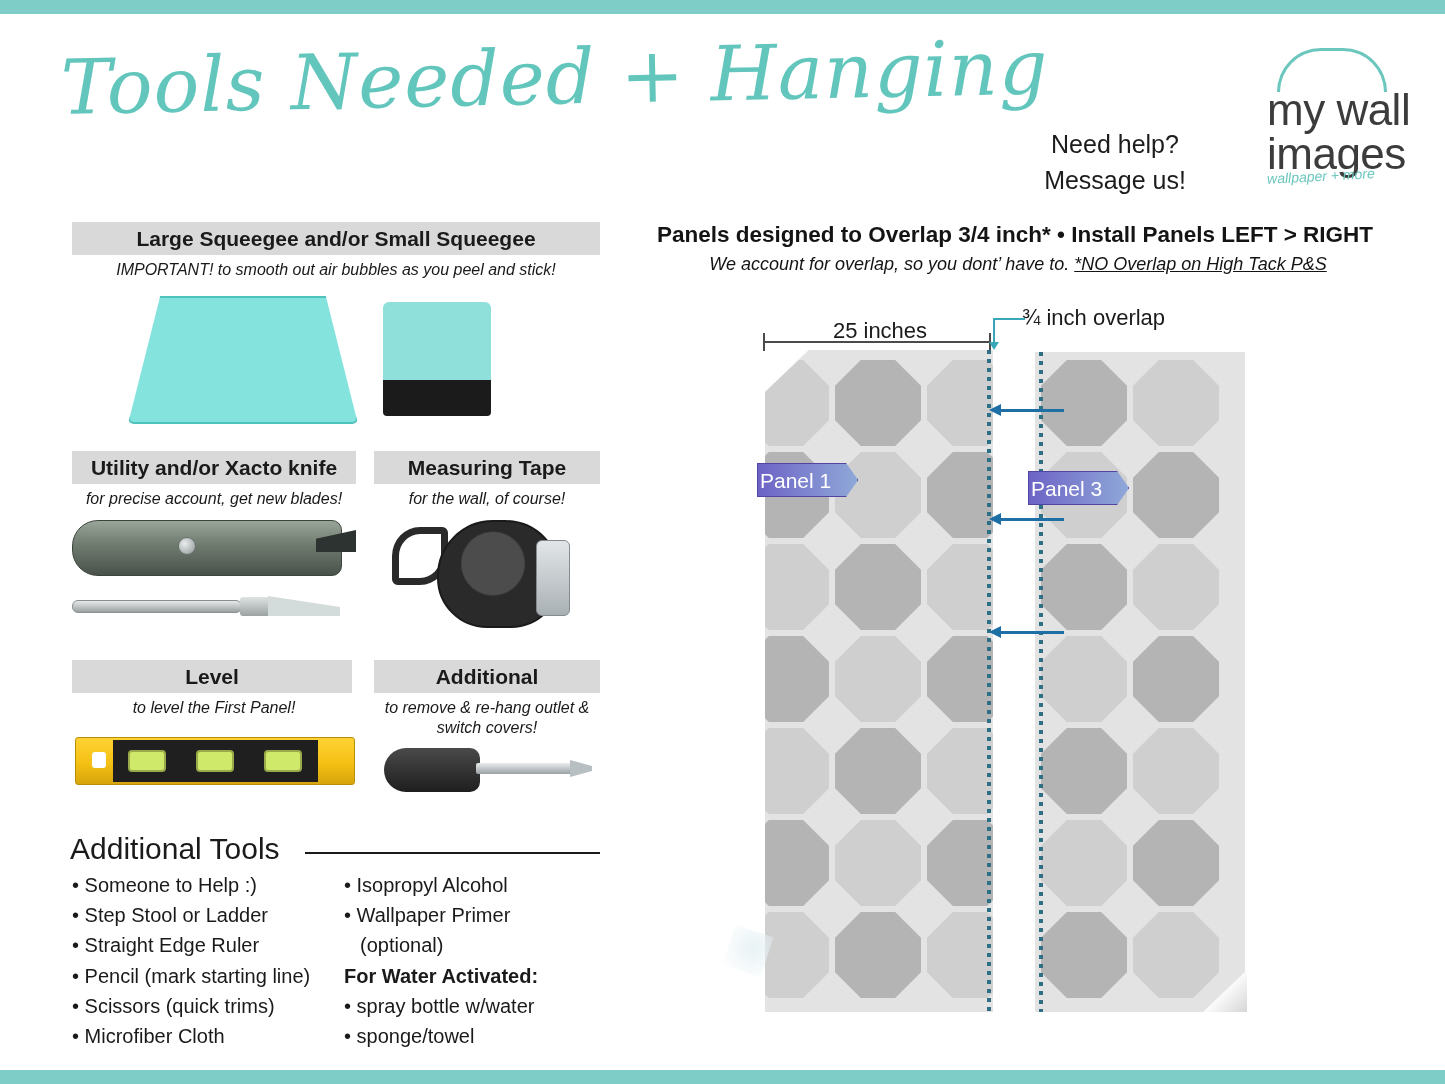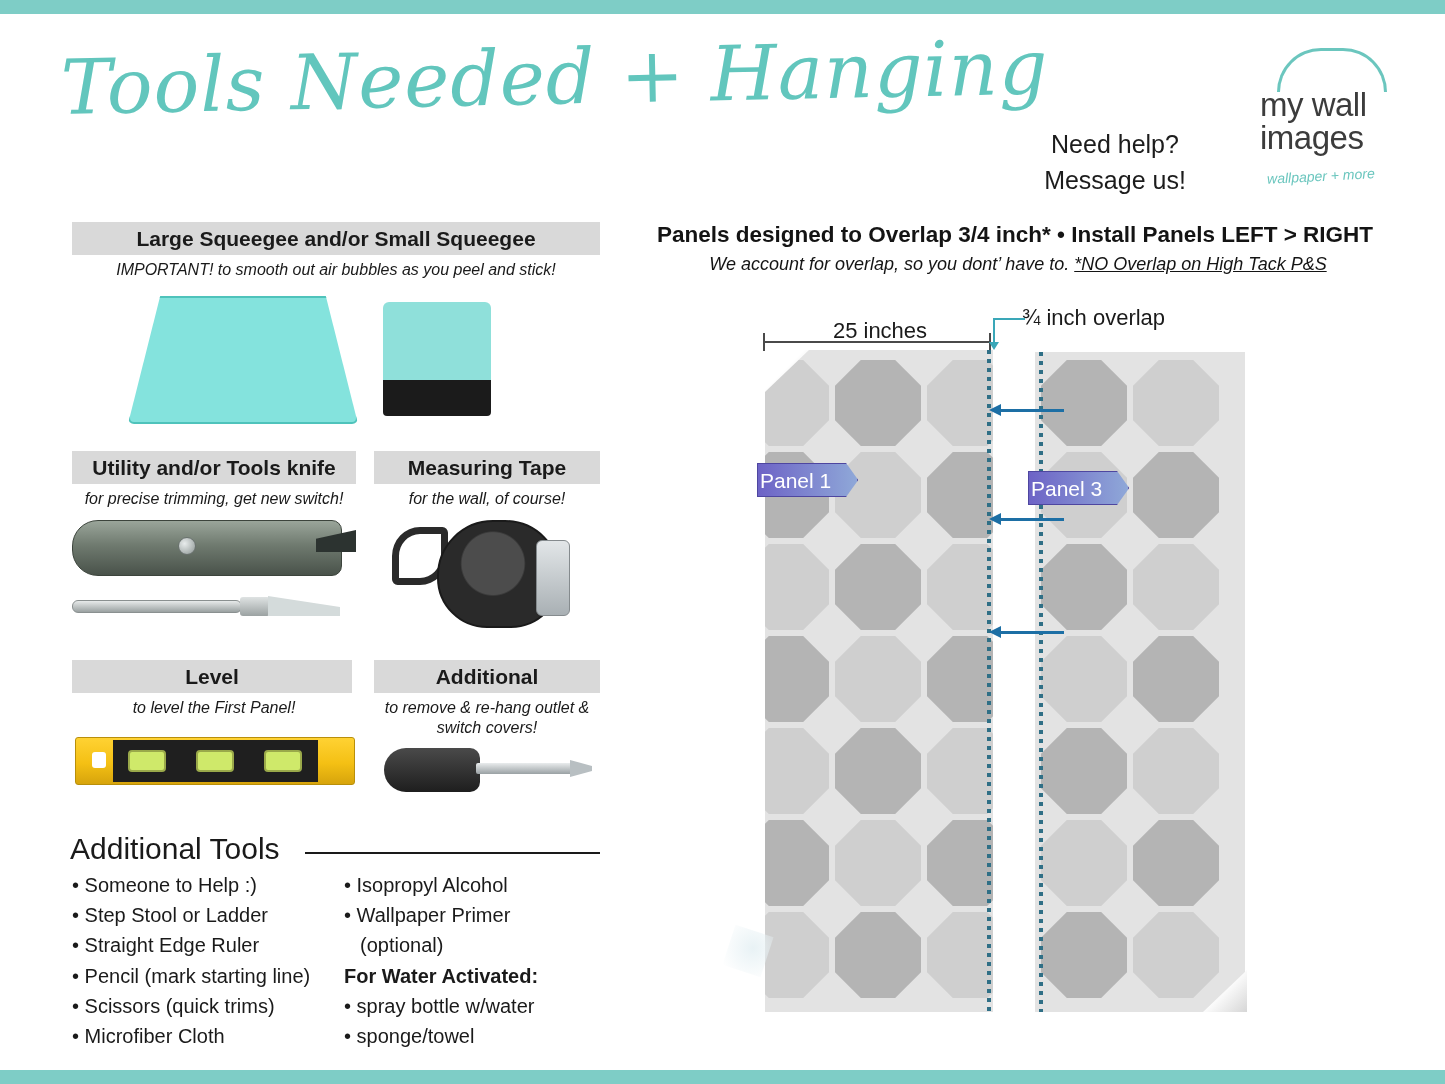--- a/index.html
+++ b/index.html
@@ -32,21 +32,21 @@
   }
   .need-help {
     position:absolute; left:1015px; top:78px; width:200px;
     text-align:center; font-size:25px; color:#1c1c1c; line-height:1.45;margin-top:48px;
   }
   .logo {
     position:absolute; left:1255px; top:40px; width:165px; height:150px;
   }
   .logo-arc { position:absolute; left:22px; top:8px; width:110px; height:44px;
      border:3px solid #6bc6be; border-bottom:none; border-radius:60px 60px 0 0; }
-  .logo-text { position:absolute; left:5px; top:48px; font-size:33px; color:#3c3c3c;
+  .logo-text { position:absolute; left:12px; top:48px; font-size:44px; color:#3c3c3c;
      line-height:1.0; font-weight:400; letter-spacing:-.5px;}
   .logo-sub { position:absolute; left:12px; top:128px; font-size:14px; color:#6bc6be;
      font-style:italic; transform:rotate(-3deg); }
 
   
   .sec-head {
     position:absolute; background:#d9d9d9; color:#1a1a1a;
     font-size:21px; font-weight:bold; text-align:center;
     line-height:33px; height:33px;
   }
@@ -282,22 +282,22 @@
   </div>
   <div class="logo-sub">wallpaper + more</div>
 </div>
 
 <div class="sec-head" style="left:72px; top:222px; width:528px;">Large Squeegee and/or Small Squeegee</div>
 <div class="sec-sub" style="left:72px; top:260px; width:528px;">IMPORTANT! to smooth out air bubbles as you peel and stick!</div>
 <div class="sq-large"></div>
 <div class="sq-small-body"></div>
 <div class="sq-small-blade"></div>
 
-<div class="sec-head" style="left:72px; top:451px; width:284px;">Utility and/or Tools knife</div>
-<div class="sec-sub" style="left:72px; top:489px; width:284px;">for precise trimming, get new switch!</div>
+<div class="sec-head" style="left:72px; top:451px; width:284px;">Utility and/or Xacto knife</div>
+<div class="sec-sub" style="left:72px; top:489px; width:284px;">for precise account, get new blades!</div>
 <div class="knife-body"></div>
 <div class="knife-blade"></div>
 <div class="knife-screw"></div>
 <div class="xacto-handle"></div>
 <div class="xacto-collar"></div>
 <div class="xacto-blade"></div>
 
 <div class="sec-head" style="left:374px; top:451px; width:226px;">Measuring Tape</div>
 <div class="sec-sub" style="left:374px; top:489px; width:226px;">for the wall, of course!</div>
 <div class="tape-strap"></div>

